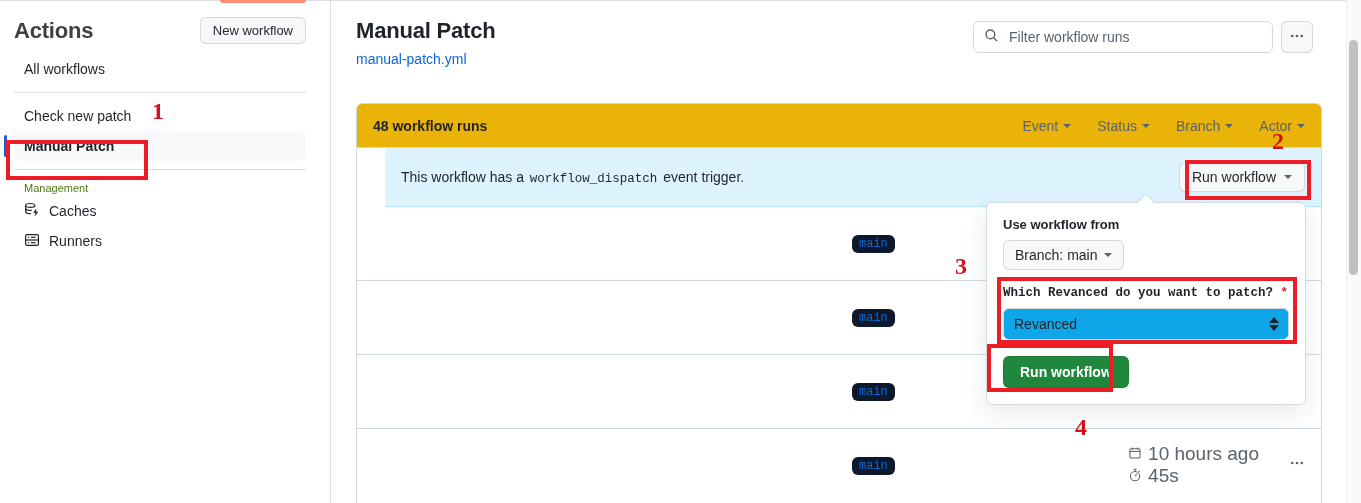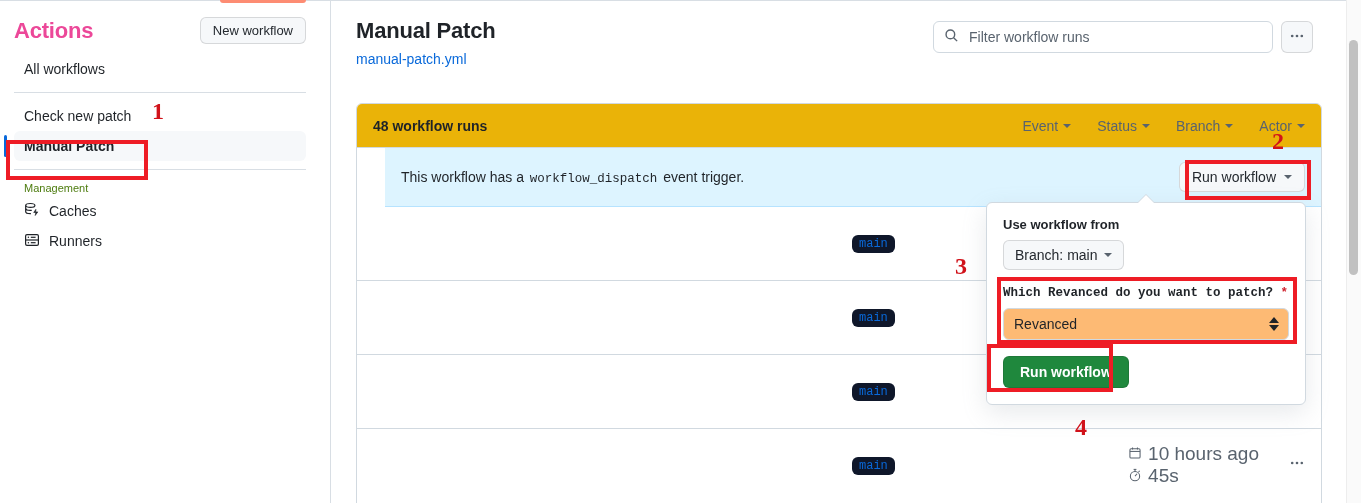--- a/index.html
+++ b/index.html
@@ -16,21 +16,21 @@
   .page { position:relative; width:1361px; height:503px; overflow:hidden; }
 
   
   .top-strip { position:absolute; left:0; top:0; width:1361px; height:3px; background:#ffffff; }
   .top-strip .rule { position:absolute; left:0; top:0; width:1361px; height:1px; background:#d8dee4; }
   .tab-underline { position:absolute; left:220px; top:0; width:86px; height:3px; background:#fd8c73; border-radius:0 0 6px 6px; }
 
   
   .sidebar { position:absolute; left:0; top:3px; width:330px; height:500px; background:#fff; }
   .sidebar-header { display:flex; align-items:center; justify-content:space-between; padding:14px 24px 10px 14px; }
-  .sidebar-title { font-size:22px; font-weight:700; letter-spacing:-.2px; color:#ec4899; }
+  .sidebar-title { font-size:22px; font-weight:700; letter-spacing:-.2px; color:#404040; }
   .new-workflow-btn {
     border:1px solid rgba(31,35,40,.15); background:#f6f8fa; color:#24292f;
     border-radius:6px; font-size:13px; padding:5px 12px; cursor:pointer;
     font-family:"Liberation Sans", sans-serif; white-space:nowrap;
   }
   .wf-list { padding:0 24px 0 14px; }
   .wf-item {
     position:relative; display:flex; align-items:center;
     height:30px; padding:0 10px; border-radius:6px;
     font-size:14px; color:#1f2328; cursor:pointer;
@@ -46,21 +46,21 @@
   .mgmt-item svg { flex:none; }
 
   .v-divider { position:absolute; left:330px; top:0; width:1px; height:503px; background:#d8dee4; }
 
   
   .main { position:absolute; left:331px; top:3px; width:1000px; height:500px; background:#fff; }
   .main-head { padding:14px 0 0 25px; }
   .page-title { font-size:22px; font-weight:600; letter-spacing:-.2px; color:#1f2328; line-height:28px; }
   .yml-link { display:inline-block; margin-top:6px; font-size:14px; color:#0969da; text-decoration:none; cursor:pointer; }
 
-  .search-wrap { position:absolute; right:58px; top:18px; width:340px; }
+  .search-wrap { position:absolute; right:58px; top:18px; width:300px; }
   .search-box { display:flex; align-items:center; gap:8px; height:32px; border:1px solid #d1d9e0; border-radius:6px; padding:0 10px; background:#fff; }
   .search-box input {
     border:0; outline:0; font-size:14px; width:100%;
     font-family:"Liberation Sans", sans-serif; color:#1f2328; background:transparent;
   }
   .search-box input::placeholder { color:#59636e; }
   .kebab-btn {
     position:absolute; right:18px; top:18px; width:32px; height:32px;
     border:1px solid rgba(31,35,40,.15); border-radius:6px; background:#f6f8fa;
     display:flex; align-items:center; justify-content:center; cursor:pointer;
@@ -131,21 +131,21 @@
     font-size:14px; color:#24292f; cursor:pointer;
   }
   .dd-input-label {
     margin-top:16px; font-family:"Liberation Mono", monospace;
     font-size:12.5px; font-weight:700; color:#1f2328;
   }
   .req { color:#cf222e; }
   .dd-select-wrap { position:relative; margin-top:8px; }
   .dd-select {
     width:100%; height:32px; border:1px solid #d1d9e0; border-radius:6px;
-    background:#fdba74; padding:0 28px 0 10px; font-size:14px; color:#1f2328;
+    background:#0ea5e9; padding:0 28px 0 10px; font-size:14px; color:#1f2328;
     font-family:"Liberation Sans", sans-serif; appearance:none; cursor:pointer; outline:none;
   }
   .dd-select-arrows {
     position:absolute; right:10px; top:9px; pointer-events:none;
     display:flex; flex-direction:column; gap:2px;
   }
   .dd-run-btn {
     margin-top:16px; height:32px; padding:0 16px; border:1px solid rgba(31,35,40,.15);
     border-radius:6px; background:#1f883d; color:#fff; font-size:14px; font-weight:600;
     cursor:pointer; font-family:"Liberation Sans", sans-serif;

